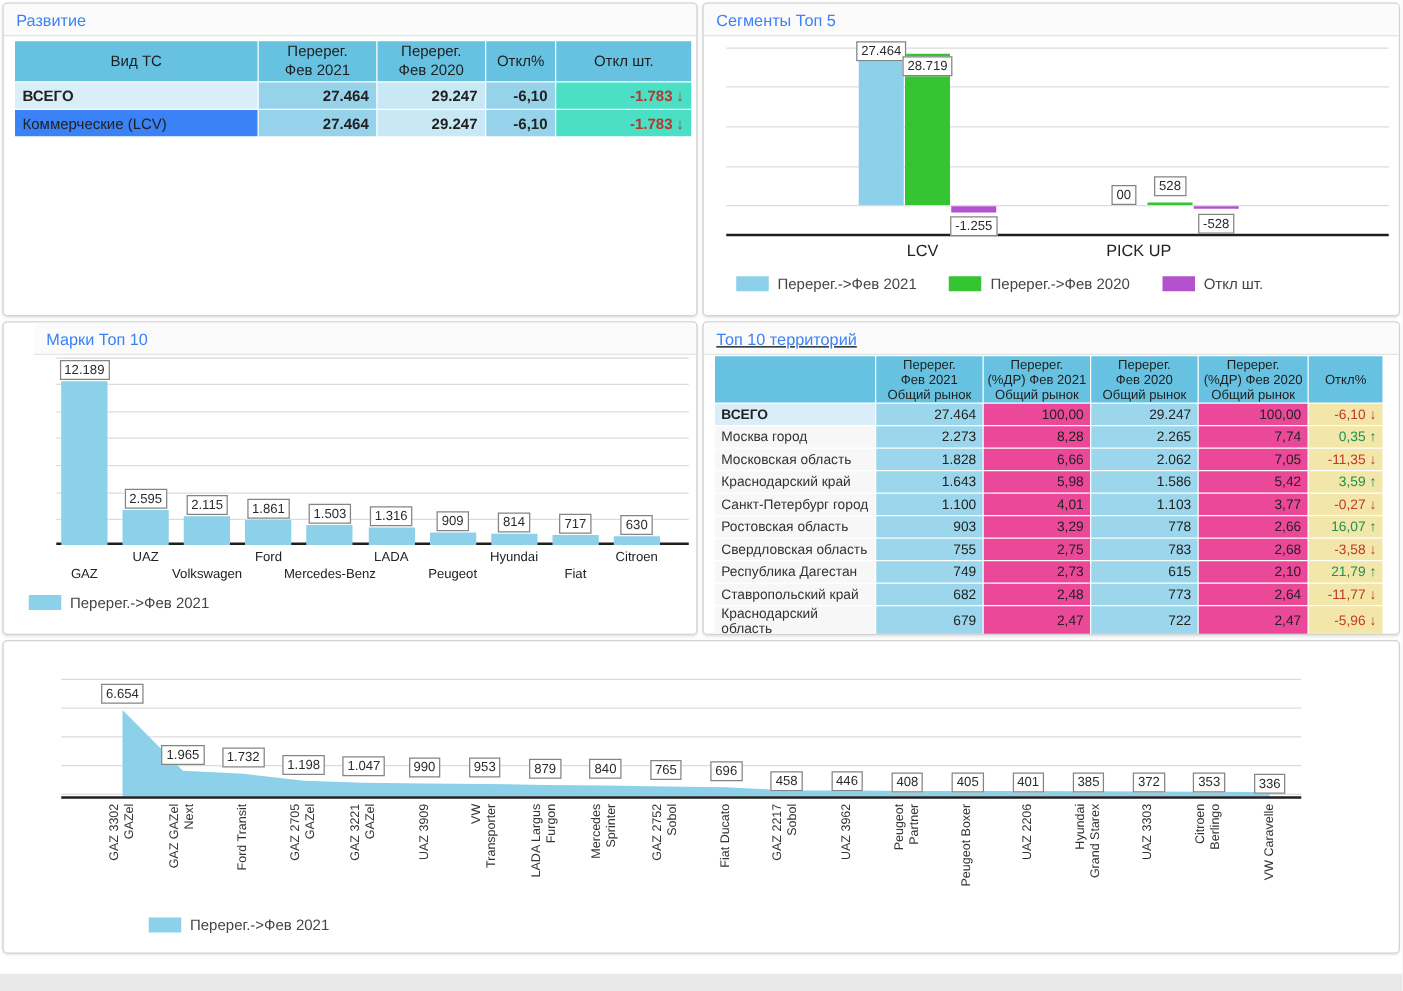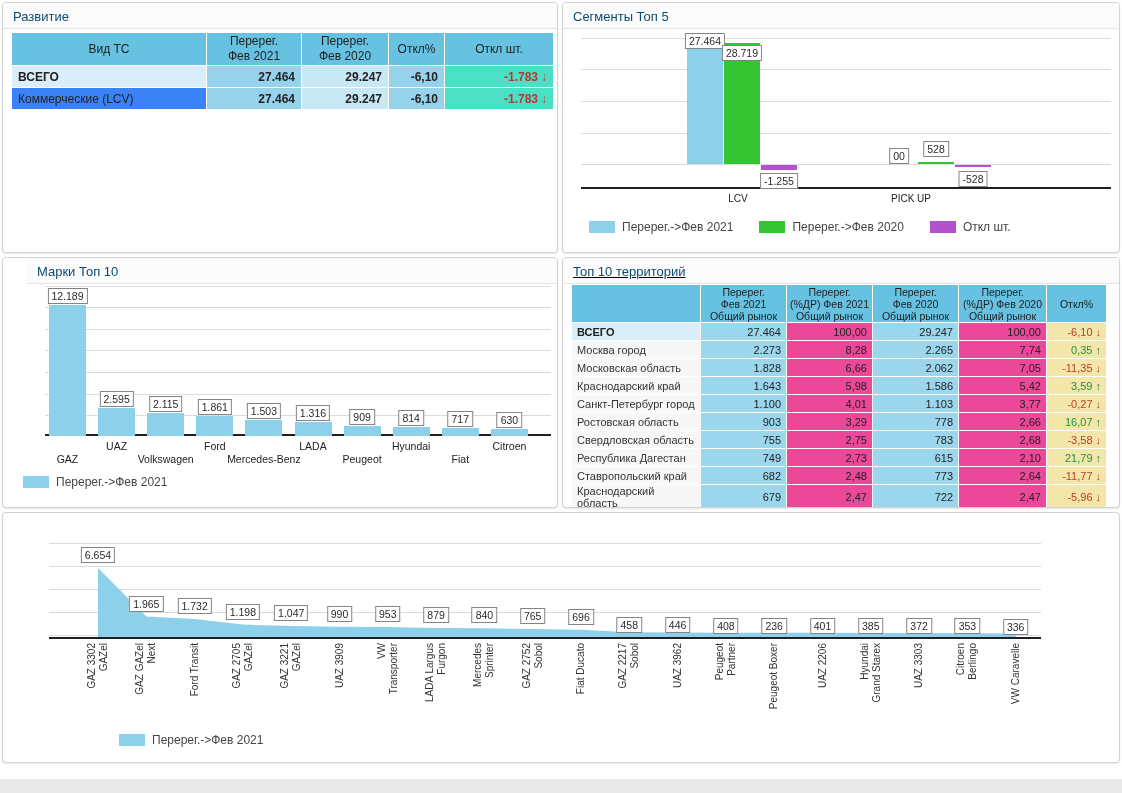--- a/index.html
+++ b/index.html
@@ -16,21 +16,21 @@
     box-shadow: 0 1px 2px rgba(0,0,0,0.10);
     overflow: hidden;
   }
   #card-development { left:2px;   top:2px;   width:556px;  height:251px; }
   #card-segments    { left:562px; top:2px;   width:558px;  height:251px; }
   #card-brands      { left:2px;   top:257px; width:556px;  height:251px;padding-left:24px; }
   #card-territories { left:562px; top:257px; width:558px;  height:251px;text-decoration:underline; }
   #card-models      { left:2px;   top:512px; width:1118px; height:251px; }
   .card-header {
     height: 26px; padding: 6px 10px 0 10px;
-    font-size: 13px; color: #0c4a6e;
+    font-size: 13px; color: #3b82f6;
     background: #fbfbfb; border-bottom: 1px solid #e4e4e4;
   }
 
   
   .dtable { position: absolute; border-collapse: separate; border-spacing: 1px; table-layout: fixed; }
   .dev-table { left: 8px; top: 29px; font-size: 12px; }
   .dev-table th {
     background: #67c2e2; font-weight: normal; color: #1e1e1e;
     height: 32px; line-height: 15px; text-align: center;
     white-space: pre-line; padding: 0 2px; font-size: 12px;
@@ -64,21 +64,21 @@
   
   .plot { position: absolute; border-bottom: 2px solid #1f1f1f; }
   .gridline { position: absolute; left: 0; right: 0; height: 1px; background: #dcdcdc; }
   .bar { position: absolute; z-index: 2; }
   .vlabel {
     position: absolute; transform: translateX(-50%);
     background: #fff; border: 1px solid #848484;
     padding: 0 3px; height: 16px; line-height: 14.5px;
     font-size: 10.5px; color: #2b2b2b; white-space: nowrap; z-index: 3;
   }
-  .cat-label { position: absolute; transform: translateX(-50%); font-size: 10px; color: #222; white-space: nowrap; }
+  .cat-label { position: absolute; transform: translateX(-50%); font-size: 13px; color: #222; white-space: nowrap; }
   .cat-label.small { font-size: 10.5px; }
   .xlabel {
     position: absolute; width: 100px;
     transform: rotate(-90deg); transform-origin: 100% 0;
     text-align: right; font-size: 10px; line-height: 12px;
     color: #333; white-space: pre-line;
   }
   .legend { position: absolute; display: flex; gap: 26px; align-items: center; }
   .legend-item { display: flex; align-items: center; gap: 7px; }
   .legend-swatch { width: 26px; height: 12px; display: inline-block; }
@@ -356,21 +356,21 @@
         <div class="vlabel" style="left: 288.2px; top: 92.1429px;">1.047</div>
         <div class="vlabel" style="left: 336.5px; top: 92.734px;">990</div>
         <div class="vlabel" style="left: 384.8px; top: 93.1177px;">953</div>
         <div class="vlabel" style="left: 433.1px; top: 93.885px;">879</div>
         <div class="vlabel" style="left: 481.4px; top: 94.2894px;">840</div>
         <div class="vlabel" style="left: 529.7px; top: 95.0672px;">765</div>
         <div class="vlabel" style="left: 578px; top: 95.7827px;">696</div>
         <div class="vlabel" style="left: 626.3px; top: 104.251px;">458</div>
         <div class="vlabel" style="left: 674.6px; top: 104.375px;">446</div>
         <div class="vlabel" style="left: 722.9px; top: 104.769px;">408</div>
-        <div class="vlabel" style="left: 771.2px; top: 104.8px;">236</div>
+        <div class="vlabel" style="left: 771.2px; top: 104.8px;">405</div>
         <div class="vlabel" style="left: 819.5px; top: 104.842px;">401</div>
         <div class="vlabel" style="left: 867.8px; top: 105.008px;">385</div>
         <div class="vlabel" style="left: 916.1px; top: 105.142px;">372</div>
         <div class="vlabel" style="left: 964.4px; top: 105.339px;">353</div>
         <div class="vlabel" style="left: 1012.7px; top: 105.516px;">336</div>
       </div>
     <div id="model-cats">
         <div class="xlabel" style="left: -17px; top: 130px; height: 24px;">GAZ 3302
 GAZel</div>
         <div class="xlabel" style="left: 31.3px; top: 130px; height: 24px;">GAZ GAZel

